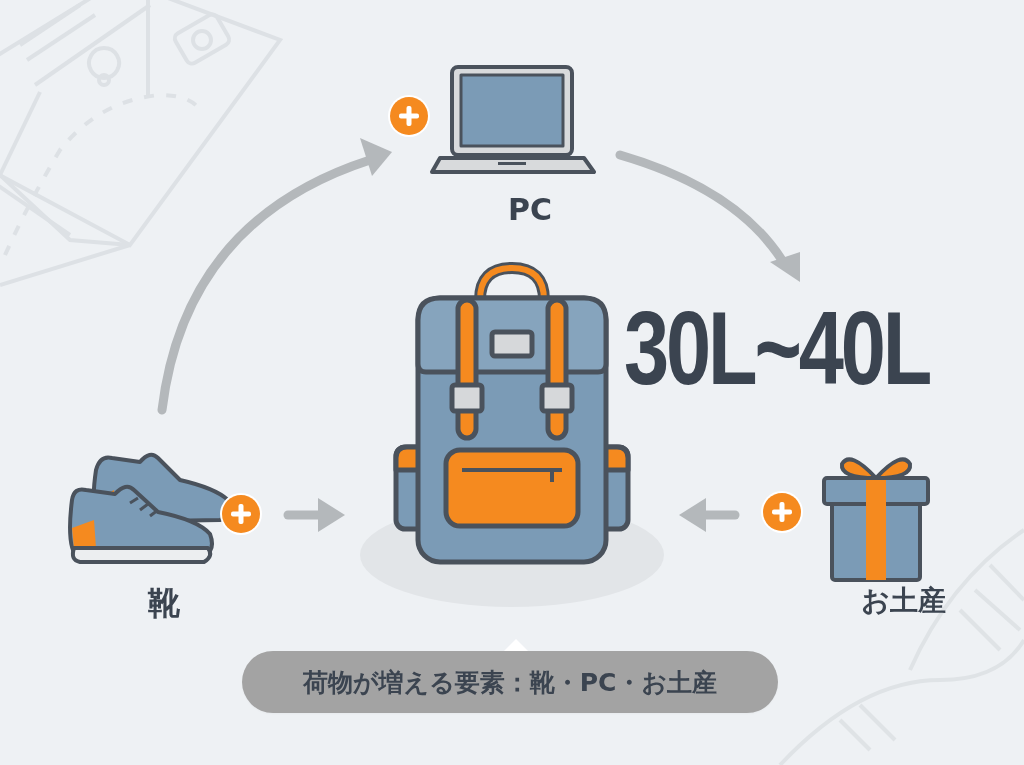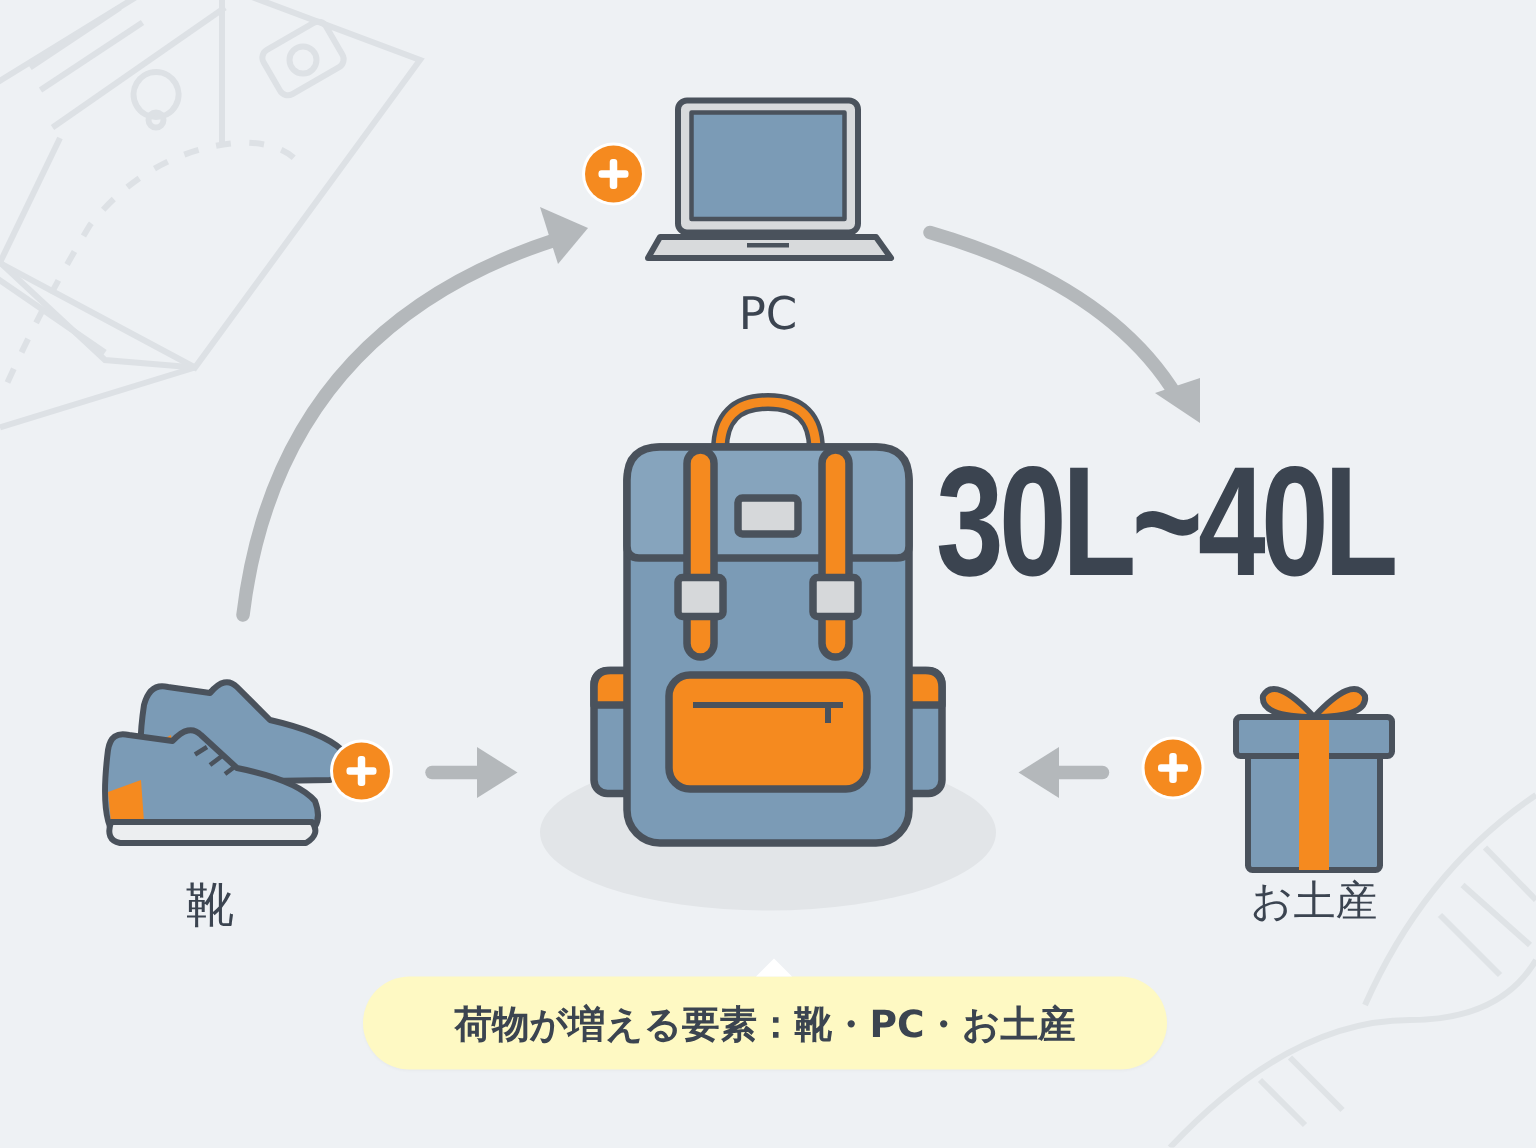--- a/index.html
+++ b/index.html
@@ -6,22 +6,22 @@
   body {
     width: 1024px; height: 765px; overflow: hidden;
     background: #eef1f4;
     font-family: "DejaVu Sans", "Liberation Sans", sans-serif;
     color: #3b4450;
     position: relative;
   }
   .stage { position: absolute; inset: 0; }
   .bg-svg { position: absolute; left: 0; top: 0; width: 1024px; height: 765px; }
   .label {
-    position: absolute; font-weight: normal; color: #3b4450;
-    text-align: center; white-space: nowrap;
+    position: absolute; font-weight: bold; color: #3b4450;
+    text-align: right; white-space: nowrap;
   }
   .plus {
     position: absolute; width: 38px; height: 38px; border-radius: 50%;
     background: #f58a1f; box-shadow: 0 0 0 2px #ffffff;
   }
   .plus::before, .plus::after {
     content: ""; position: absolute; background: #fff; border-radius: 2px;
     left: 50%; top: 50%; transform: translate(-50%, -50%);
   }
   .plus::before { width: 20px; height: 5px; }
@@ -33,21 +33,21 @@
     letter-spacing: -4px; color: #3b4450;
     transform: scaleX(0.78); transform-origin: left top;
     white-space: nowrap;
   }
   .subcap {
     position: absolute; left: 632px; top: 402px;
     font-size: 22px; font-weight: bold; color: #3b4450; white-space: nowrap;
   }
   .summary {
     position: absolute; left: 242px; top: 651px; width: 536px; height: 62px;
-    background: #fef9c3; border-radius: 31px;
+    background: #a3a3a3; border-radius: 31px;
     display: flex; align-items: center; justify-content: center;
     font-size: 25px; font-weight: bold; color: #3b4450;
     box-shadow: 0 1px 2px rgba(0,0,0,0.03);
   }
   .summary::before {
     content: ""; position: absolute; left: 262px; top: -12px;
     border-left: 12px solid transparent; border-right: 12px solid transparent;
     border-bottom: 12px solid #ffffff;
   }
 </style>

